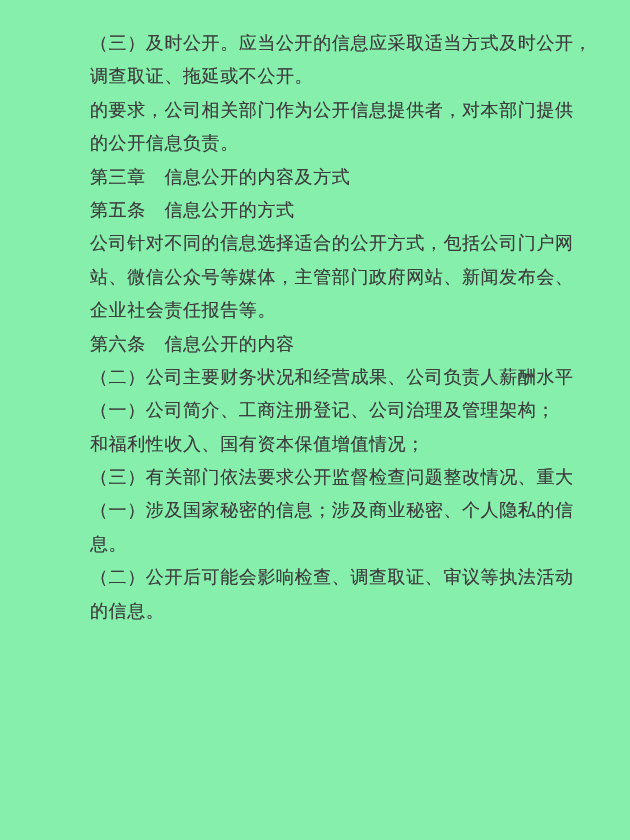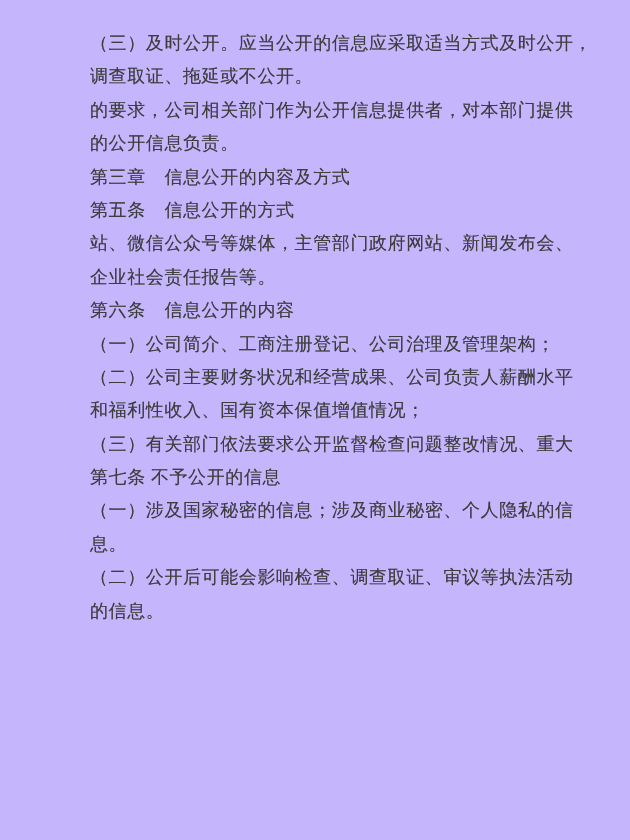--- a/index.html
+++ b/index.html
@@ -4,21 +4,21 @@
 <style>
   html, body {
     margin: 0;
     padding: 0;
     background: #ffffff;
   }
   .page {
     position: relative;
     width: 630px;
     height: 840px;
-    background: #c4b5fd;
+    background: #86efac;
     overflow: hidden;
     font-family: "Liberation Serif", "DejaVu Serif", serif;
   }
   .text-block {
     padding: 27px 42px 0 90px;
   }
   .doc-line {
     height: 33.4px;
     line-height: 33.4px;
     font-size: 18px;
@@ -32,26 +32,26 @@
 <body>
 
 <div class="page">
   <div class="text-block">
     <div class="doc-line">（三）及时公开。应当公开的信息应采取适当方式及时公开，</div>
     <div class="doc-line">调查取证、拖延或不公开。</div>
     <div class="doc-line">的要求，公司相关部门作为公开信息提供者，对本部门提供</div>
     <div class="doc-line">的公开信息负责。</div>
     <div class="doc-line">第三章　信息公开的内容及方式</div>
     <div class="doc-line">第五条　信息公开的方式</div>
+    <div class="doc-line">公司针对不同的信息选择适合的公开方式，包括公司门户网</div>
     <div class="doc-line">站、微信公众号等媒体，主管部门政府网站、新闻发布会、</div>
     <div class="doc-line">企业社会责任报告等。</div>
     <div class="doc-line">第六条　信息公开的内容</div>
+    <div class="doc-line">（二）公司主要财务状况和经营成果、公司负责人薪酬水平</div>
     <div class="doc-line">（一）公司简介、工商注册登记、公司治理及管理架构；</div>
-    <div class="doc-line">（二）公司主要财务状况和经营成果、公司负责人薪酬水平</div>
     <div class="doc-line">和福利性收入、国有资本保值增值情况；</div>
     <div class="doc-line">（三）有关部门依法要求公开监督检查问题整改情况、重大</div>
-    <div class="doc-line">第七条 不予公开的信息</div>
     <div class="doc-line">（一）涉及国家秘密的信息；涉及商业秘密、个人隐私的信</div>
     <div class="doc-line">息。</div>
     <div class="doc-line">（二）公开后可能会影响检查、调查取证、审议等执法活动</div>
     <div class="doc-line">的信息。</div>
   </div>
 </div>
 
 </body></html>

